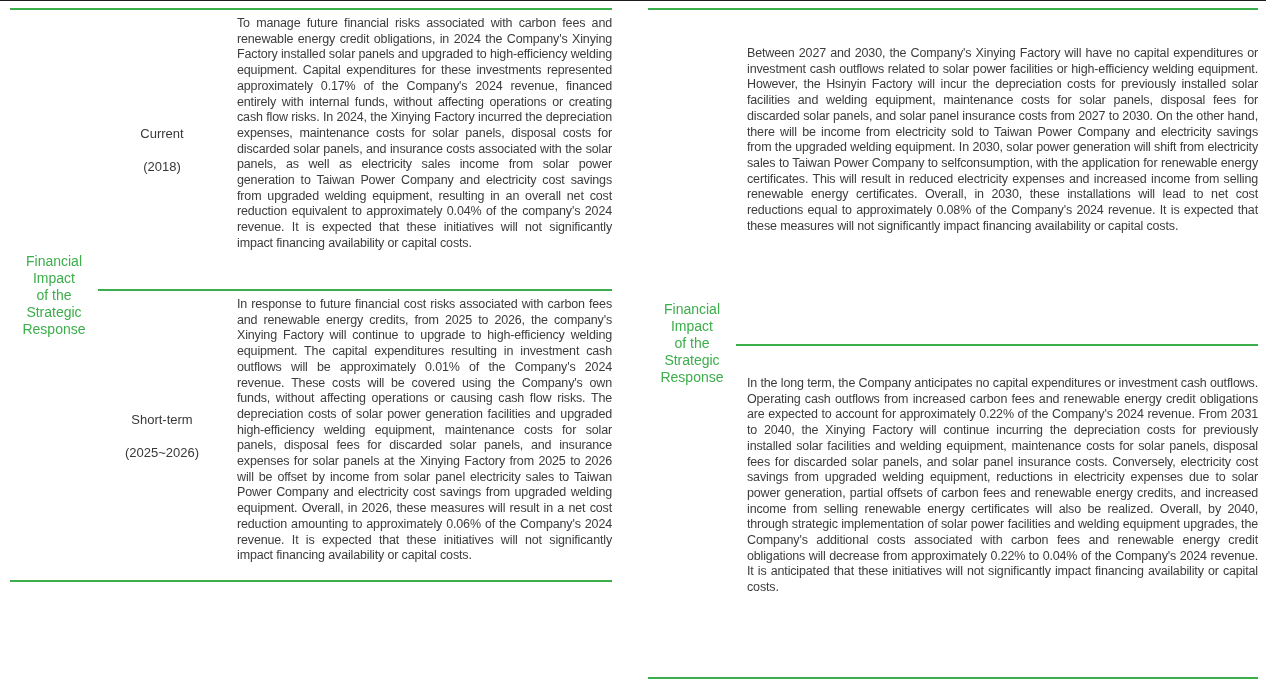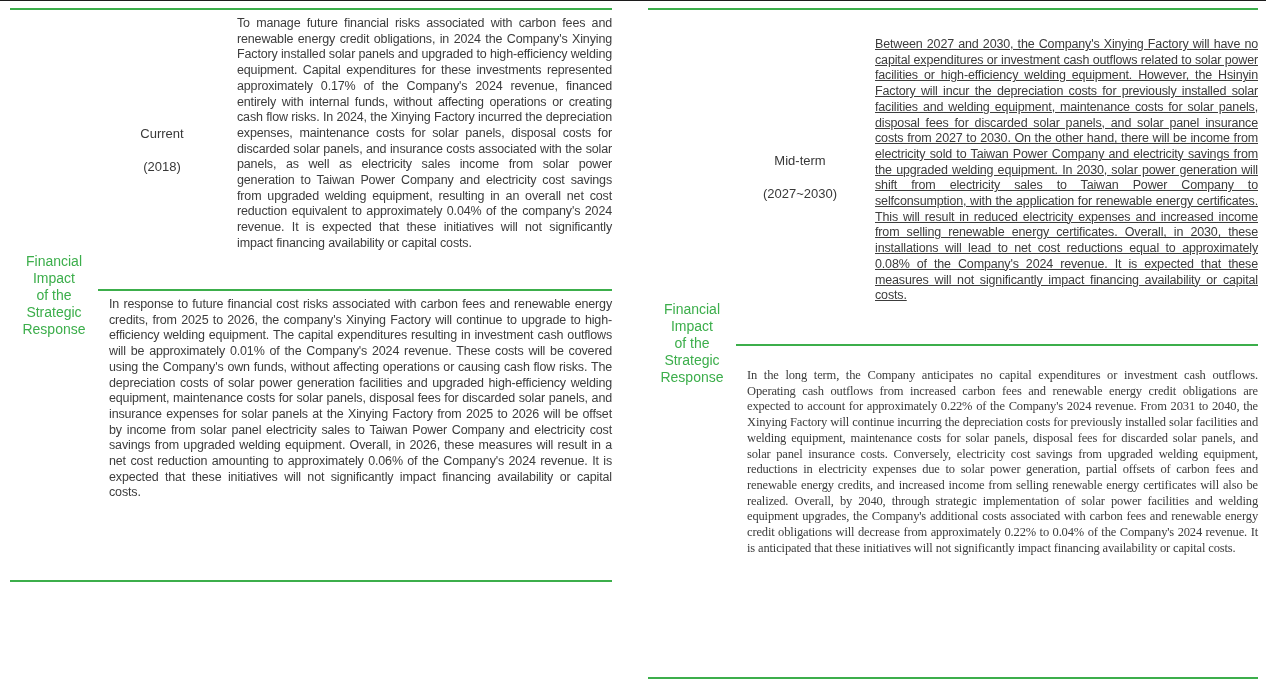--- a/index.html
+++ b/index.html
@@ -65,22 +65,22 @@
   .text-cell {
     flex: 1 1 auto;
     color: #3c3c3c;
     font-size: 12.5px;
     line-height: 15.7px;
     text-align: justify;
     letter-spacing: -0.15px;
     padding: 6px 0 6px 0;
     margin-left: 11px;
   }
-  .impact-table.right .t-row.r0 .text-cell { padding-top: 27px; text-decoration: underline; }
-  .impact-table.right .t-row.r1 .text-cell { padding-top: 22px; font-family: Liberation Serif, serif; }
+  .impact-table.right .t-row.r0 .text-cell { padding-top: 36px; }
+  .impact-table.right .t-row.r1 .text-cell { padding-top: 30px; }
 </style>
 </head>
 <body>
 
 <div class="page">
   <div class="top-edge-line"></div>
 
   <div class="tables-wrap">
 
     <section class="impact-table left">
@@ -94,39 +94,39 @@
       <div class="rows-col">
         <div class="t-row r0">
           <div class="period-cell">
             <div>Current</div>
             <div>(2018)</div>
           </div>
           <div class="text-cell">To manage future financial risks associated with carbon fees and renewable energy credit obligations, in 2024 the Company's Xinying Factory installed solar panels and upgraded to high-efficiency welding equipment. Capital expenditures for these investments represented approximately 0.17% of the Company's 2024 revenue, financed entirely with internal funds, without affecting operations or creating cash flow risks. In 2024, the Xinying Factory incurred the depreciation expenses, maintenance costs for solar panels, disposal costs for discarded solar panels, and insurance costs associated with the solar panels, as well as electricity sales income from solar power generation to Taiwan Power Company and electricity cost savings from upgraded welding equipment, resulting in an overall net cost reduction equivalent to approximately 0.04% of the company's 2024 revenue. It is expected that these initiatives will not significantly impact financing availability or capital costs.</div>
         </div>
         <div class="row-divider"></div>
         <div class="t-row r1">
+          <div class="period-cell">
+            <div>Short-term</div>
+            <div>(2025~2026)</div>
+          </div>
           <div class="text-cell">In response to future financial cost risks associated with carbon fees and renewable energy credits, from 2025 to 2026, the company's Xinying Factory will continue to upgrade to high-efficiency welding equipment. The capital expenditures resulting in investment cash outflows will be approximately 0.01% of the Company's 2024 revenue. These costs will be covered using the Company's own funds, without affecting operations or causing cash flow risks. The depreciation costs of solar power generation facilities and upgraded high-efficiency welding equipment, maintenance costs for solar panels, disposal fees for discarded solar panels, and insurance expenses for solar panels at the Xinying Factory from 2025 to 2026 will be offset by income from solar panel electricity sales to Taiwan Power Company and electricity cost savings from upgraded welding equipment. Overall, in 2026, these measures will result in a net cost reduction amounting to approximately 0.06% of the Company's 2024 revenue. It is expected that these initiatives will not significantly impact financing availability or capital costs.</div>
         </div>
       </div>
     </section>
 
     <section class="impact-table right">
       <div class="header-col">
         <div>Financial</div>
         <div>Impact</div>
         <div>of the</div>
         <div>Strategic</div>
         <div>Response</div>
       </div>
       <div class="rows-col">
         <div class="t-row r0">
-          <div class="period-cell">
-            <div>Mid-term</div>
-            <div>(2027~2030)</div>
-          </div>
           <div class="text-cell">Between 2027 and 2030, the Company's Xinying Factory will have no capital expenditures or investment cash outflows related to solar power facilities or high-efficiency welding equipment. However, the Hsinyin Factory will incur the depreciation costs for previously installed solar facilities and welding equipment, maintenance costs for solar panels, disposal fees for discarded solar panels, and solar panel insurance costs from 2027 to 2030. On the other hand, there will be income from electricity sold to Taiwan Power Company and electricity savings from the upgraded welding equipment. In 2030, solar power generation will shift from electricity sales to Taiwan Power Company to selfconsumption, with the application for renewable energy certificates. This will result in reduced electricity expenses and increased income from selling renewable energy certificates. Overall, in 2030, these installations will lead to net cost reductions equal to approximately 0.08% of the Company's 2024 revenue. It is expected that these measures will not significantly impact financing availability or capital costs.</div>
         </div>
         <div class="row-divider"></div>
         <div class="t-row r1">
           <div class="text-cell">In the long term, the Company anticipates no capital expenditures or investment cash outflows. Operating cash outflows from increased carbon fees and renewable energy credit obligations are expected to account for approximately 0.22% of the Company's 2024 revenue. From 2031 to 2040, the Xinying Factory will continue incurring the depreciation costs for previously installed solar facilities and welding equipment, maintenance costs for solar panels, disposal fees for discarded solar panels, and solar panel insurance costs. Conversely, electricity cost savings from upgraded welding equipment, reductions in electricity expenses due to solar power generation, partial offsets of carbon fees and renewable energy credits, and increased income from selling renewable energy certificates will also be realized. Overall, by 2040, through strategic implementation of solar power facilities and welding equipment upgrades, the Company's additional costs associated with carbon fees and renewable energy credit obligations will decrease from approximately 0.22% to 0.04% of the Company's 2024 revenue. It is anticipated that these initiatives will not significantly impact financing availability or capital costs.</div>
         </div>
       </div>
     </section>
 
   </div>

